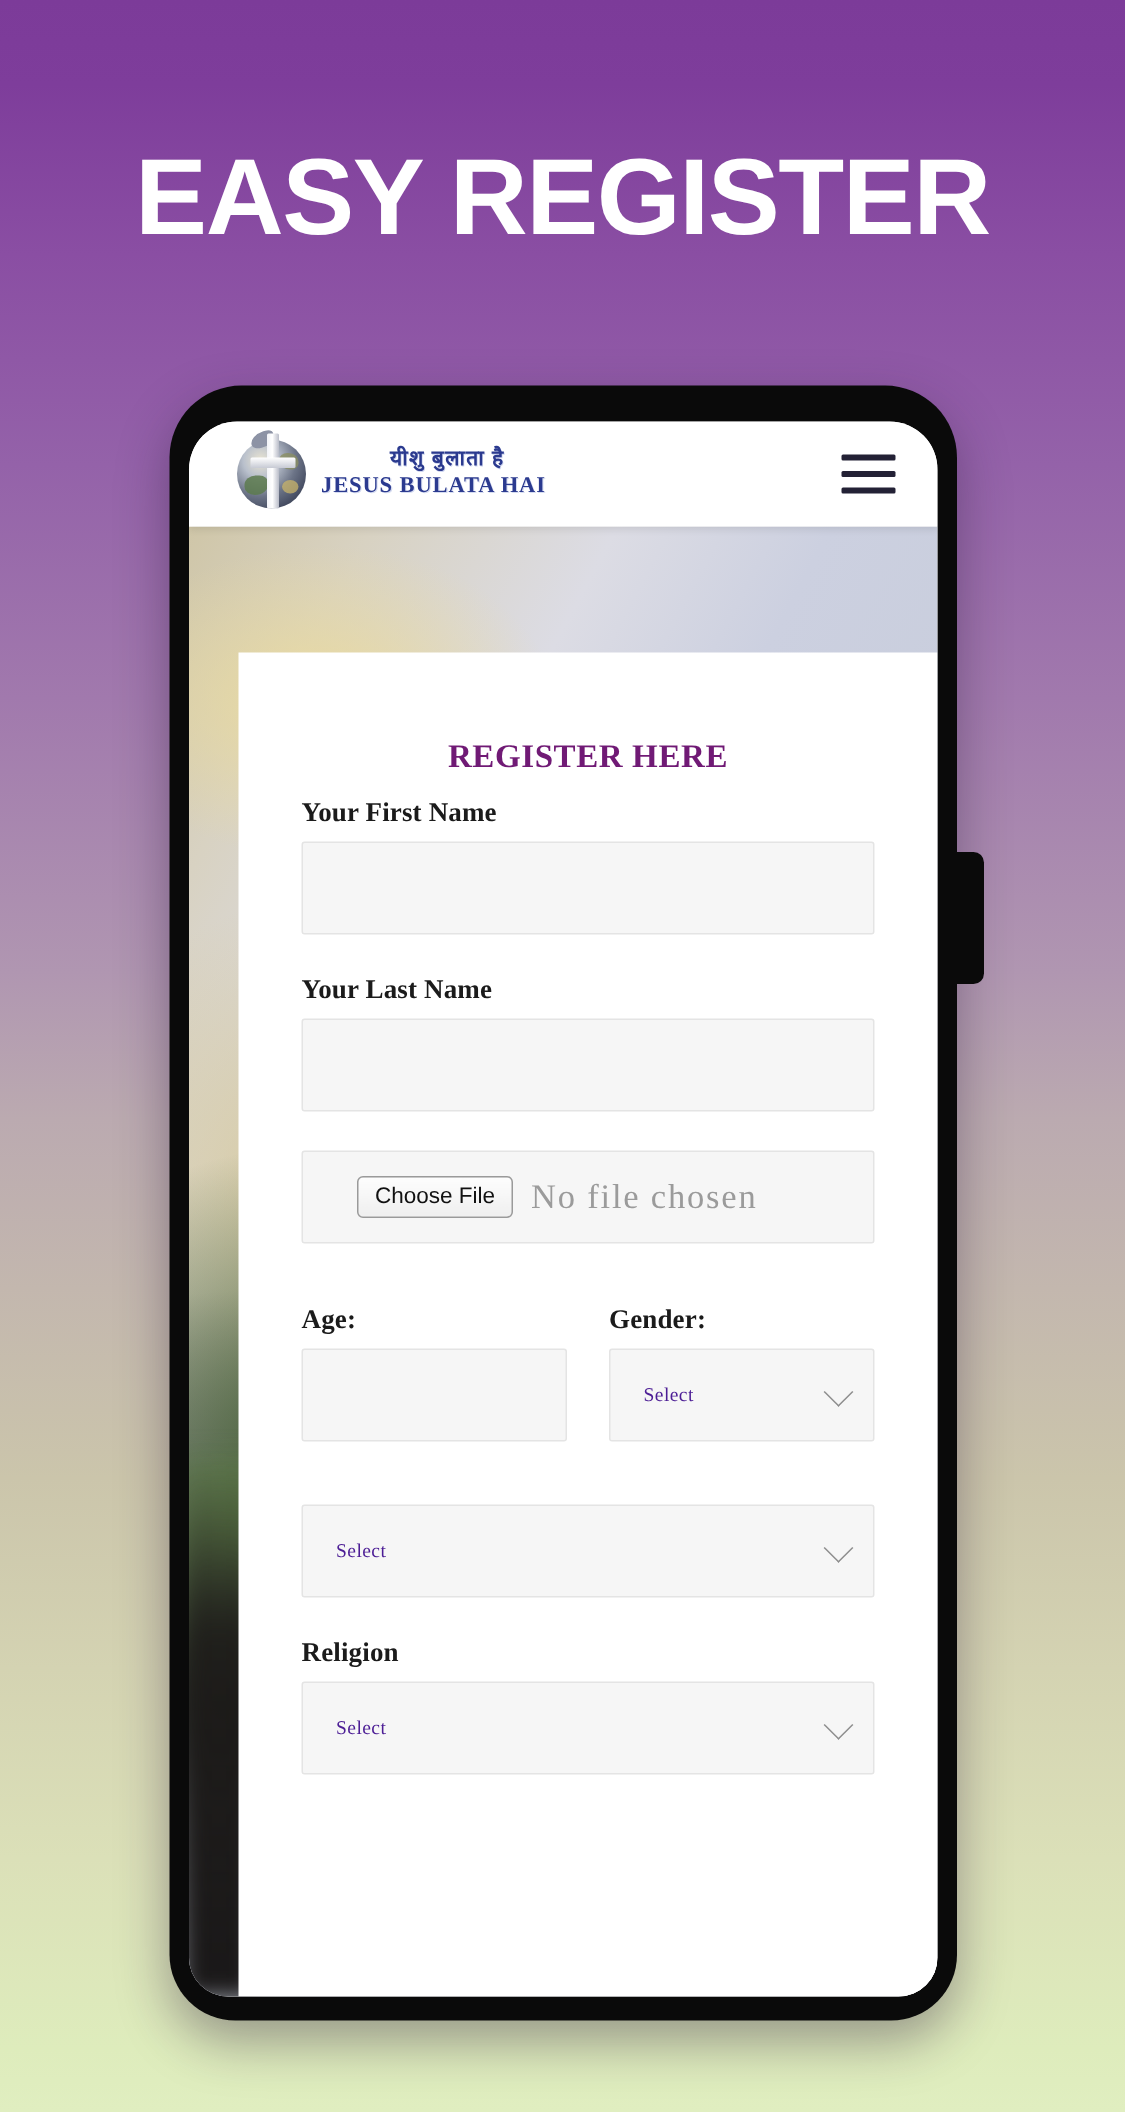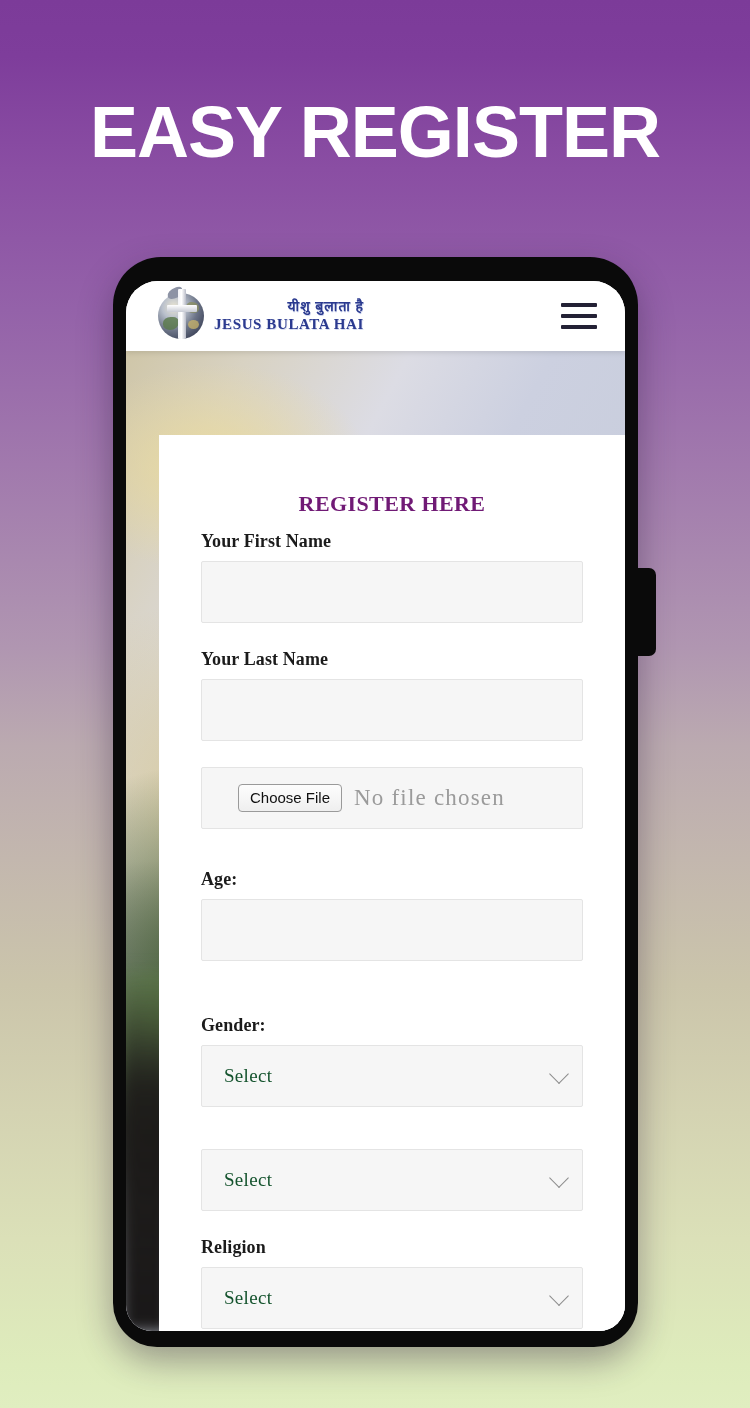--- a/index.html
+++ b/index.html
@@ -154,21 +154,20 @@
     width: 16px; height: 10px;
     background: #8d93a5;
     border-radius: 70% 30% 50% 40%;
     transform: rotate(-18deg);
   }
   .brand-text-block {
     display: flex;
     flex-direction: column;
     justify-content: center;
     line-height: 1;
-    align-items: flex-end;
   }
   .brand-name-hi {
     font-family: "Liberation Serif", serif;
     font-size: 14px;
     font-weight: bold;
     color: #2b3a8f;
     letter-spacing: 1px;
     text-shadow: 0.5px 0.5px 0 #cfd6ef;
     margin-bottom: 3px;
     padding-left: 46px;
@@ -310,21 +309,20 @@
   .file-status {
     font-family: "Liberation Serif", serif;
     font-size: 23px;
     color: #9b9b9b;
     letter-spacing: 1.2px;
     margin-left: 12px;
   }
   .field-row {
     display: flex;
     gap: 28px;
-    flex-direction: column;
   }
   .field-col {
     flex: 1;
     min-width: 0;
   }
   .select-wrap {
     position: relative;
     width: 100%;
     height: 62px;
     background: #f6f6f6;
@@ -332,22 +330,22 @@
     border-radius: 2px;
     box-sizing: border-box;
     display: flex;
     align-items: center;
     padding: 0 40px 0 22px;
     margin-bottom: 26px;
     cursor: pointer;
   }
   .select-value {
     font-family: "Liberation Serif", serif;
-    font-size: 19px;
-    color: #14532d;
+    font-size: 13px;
+    color: #4c1d95;
     letter-spacing: 0.3px;
   }
   .chevron-down-icon {
     position: absolute;
     right: 16px;
     top: 50%;
     width: 13px;
     height: 13px;
     margin-top: -9px;
     border-right: 1.6px solid #8d8d8d;

